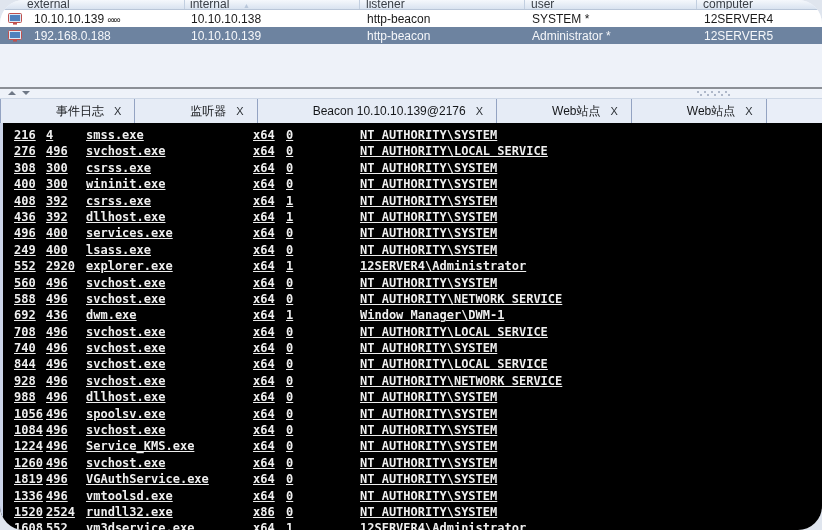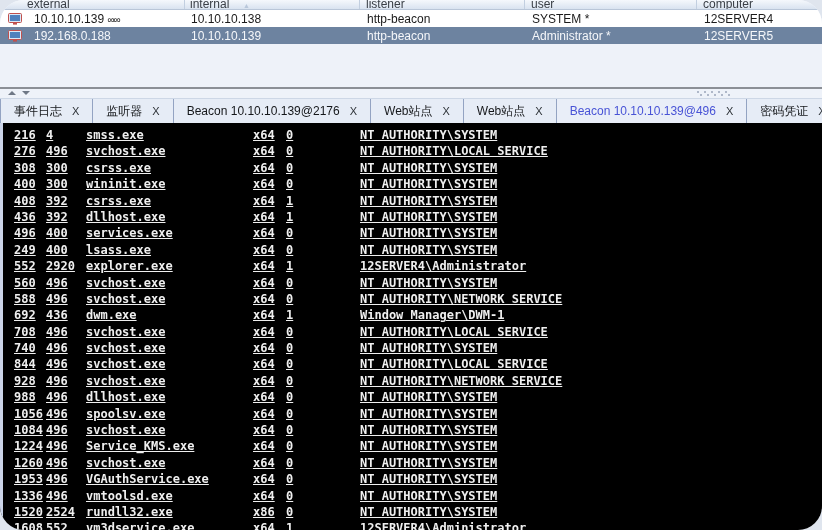--- a/index.html
+++ b/index.html
@@ -39,21 +39,21 @@
             border-top:4px solid #6f7886;}
   .grip{position:absolute;left:697px;top:2px;width:38px;height:5px;}
   .grip i{position:absolute;width:2px;height:2px;background:#9aa5b8;border-radius:50%;}
 
   
   .tabbar{height:24px;display:flex;align-items:stretch;background:#e6ecf6;overflow:hidden;
           white-space:nowrap;border-top:1px solid #cdd7e6;}
   .tab{display:flex;align-items:center;padding:0 13px;border-right:1px solid #93a3c2;
        color:#15171a;flex:0 0 auto;cursor:default;background:#e6ecf6;}
   .tab:first-child{border-left:1px solid #93a3c2;}
-  .tab .lbl{pointer-events:none;}
+  .tab .lbl{pointer-events:none;margin-left:42px;}
   .tab .x{margin-left:10px;font-size:11px;color:#2e3338;}
   .tab.active{background:#e9eef8;}
   .tab.active .lbl{color:#4853d6;}
 
   
   .console{height:410px;background:#000000;border-left:3px solid #cbd4e8;
            box-sizing:border-box;overflow:hidden;padding-top:4px;
            font-family:"DejaVu Sans Mono",monospace;font-weight:bold;
            font-size:12px;color:#efefef;}
   .p-row{display:flex;height:16.4px;line-height:16.4px;white-space:nowrap;text-decoration:underline;}
@@ -329,21 +329,21 @@
         </div>
         <div class="p-row">
           <span class="p-pid">1260</span>
           <span class="p-ppid">496</span>
           <span class="p-name">svchost.exe</span>
           <span class="p-arch">x64</span>
           <span class="p-sess">0</span>
           <span class="p-user">NT AUTHORITY\SYSTEM</span>
         </div>
         <div class="p-row">
-          <span class="p-pid">1953</span>
+          <span class="p-pid">1819</span>
           <span class="p-ppid">496</span>
           <span class="p-name">VGAuthService.exe</span>
           <span class="p-arch">x64</span>
           <span class="p-sess">0</span>
           <span class="p-user">NT AUTHORITY\SYSTEM</span>
         </div>
         <div class="p-row">
           <span class="p-pid">1336</span>
           <span class="p-ppid">496</span>
           <span class="p-name">vmtoolsd.exe</span>

